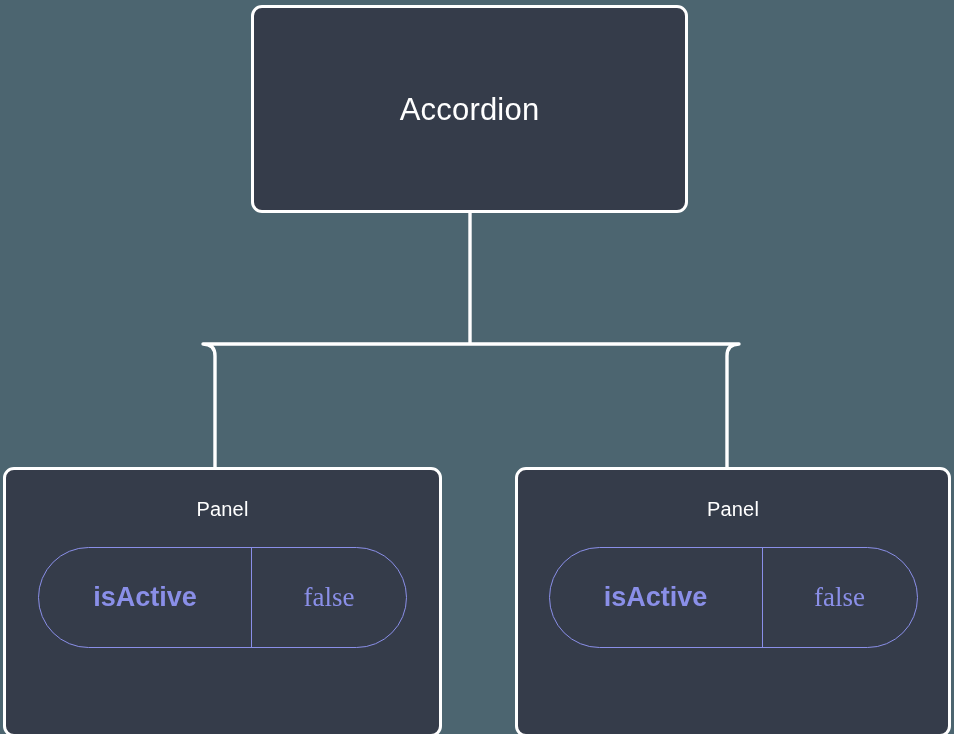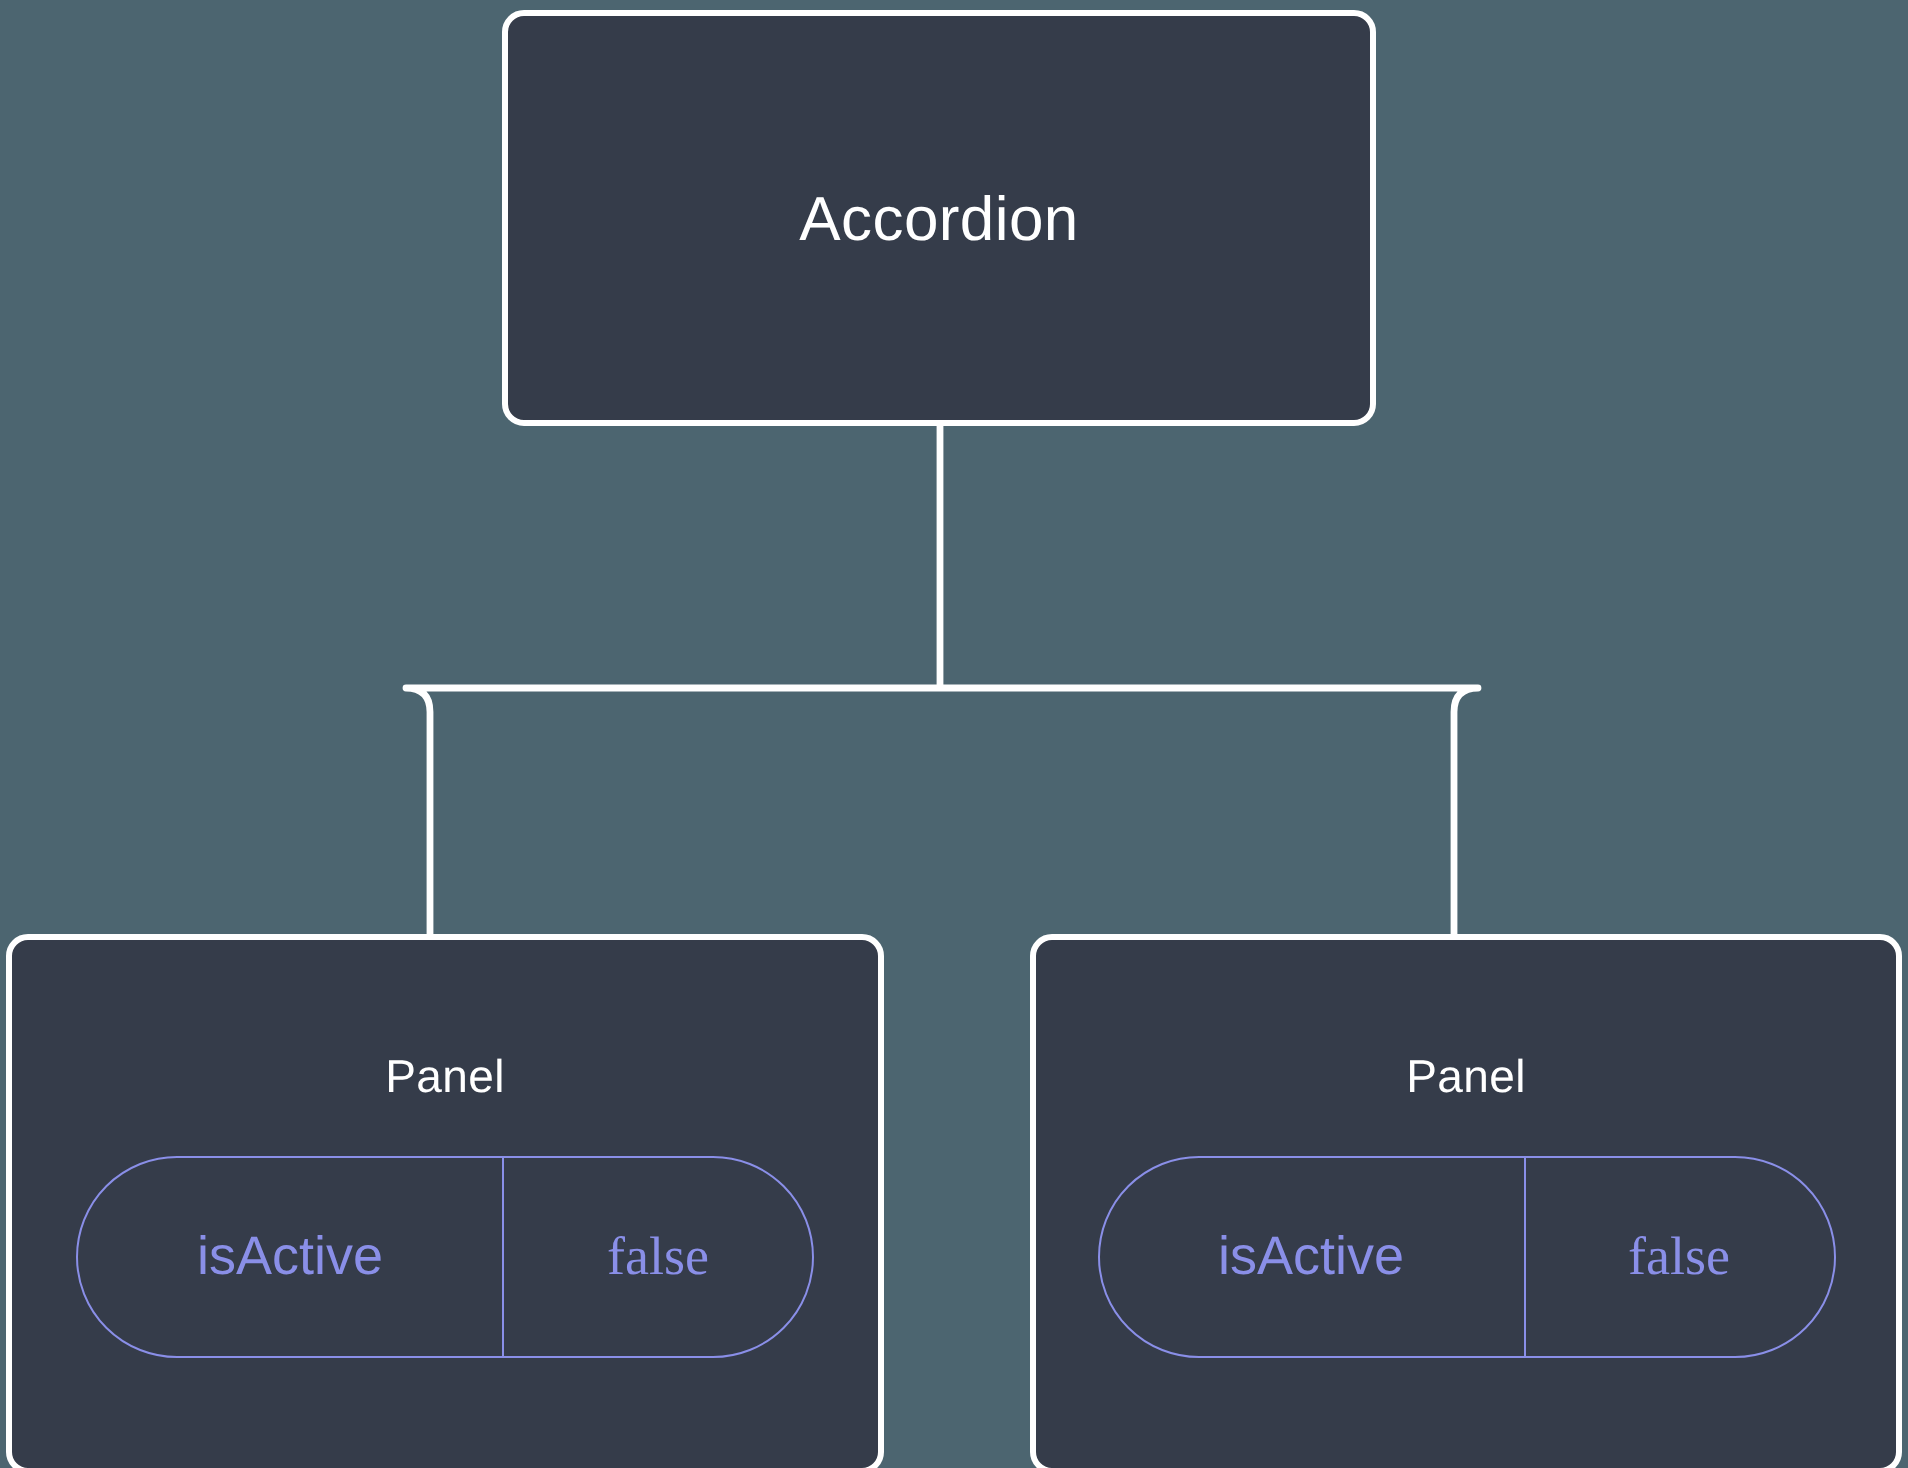--- a/index.html
+++ b/index.html
@@ -63,22 +63,22 @@
   .node-title {
     color: #ffffff;
     font-size: 31px;
     font-weight: 400;
     letter-spacing: 0.2px;
     line-height: 1;
     white-space: nowrap;
   }
 
   .node-child .node-title {
-    font-size: 23px;
-    margin-top: 57px;
+    font-size: 20px;
+    margin-top: 29px;
   }
 
   
   .pill-wrap {
     margin-top: 28px;
     width: 100%;
     display: flex;
     justify-content: center;
   }
 
@@ -99,20 +99,21 @@
     color: #8a8fe8;
     font-size: 27px;
     line-height: 1;
     white-space: nowrap;
     box-sizing: border-box;
   }
 
   .pill-key {
     width: 212px;
     padding: 0 14px;
+    font-weight: bold;
   }
 
   .pill-val {
     width: 155px;
     padding: 0 14px;
     border-left: 1.6px solid #8a8fe8;
     font-family: Liberation Serif, serif;
   }
 </style>
 </head>

